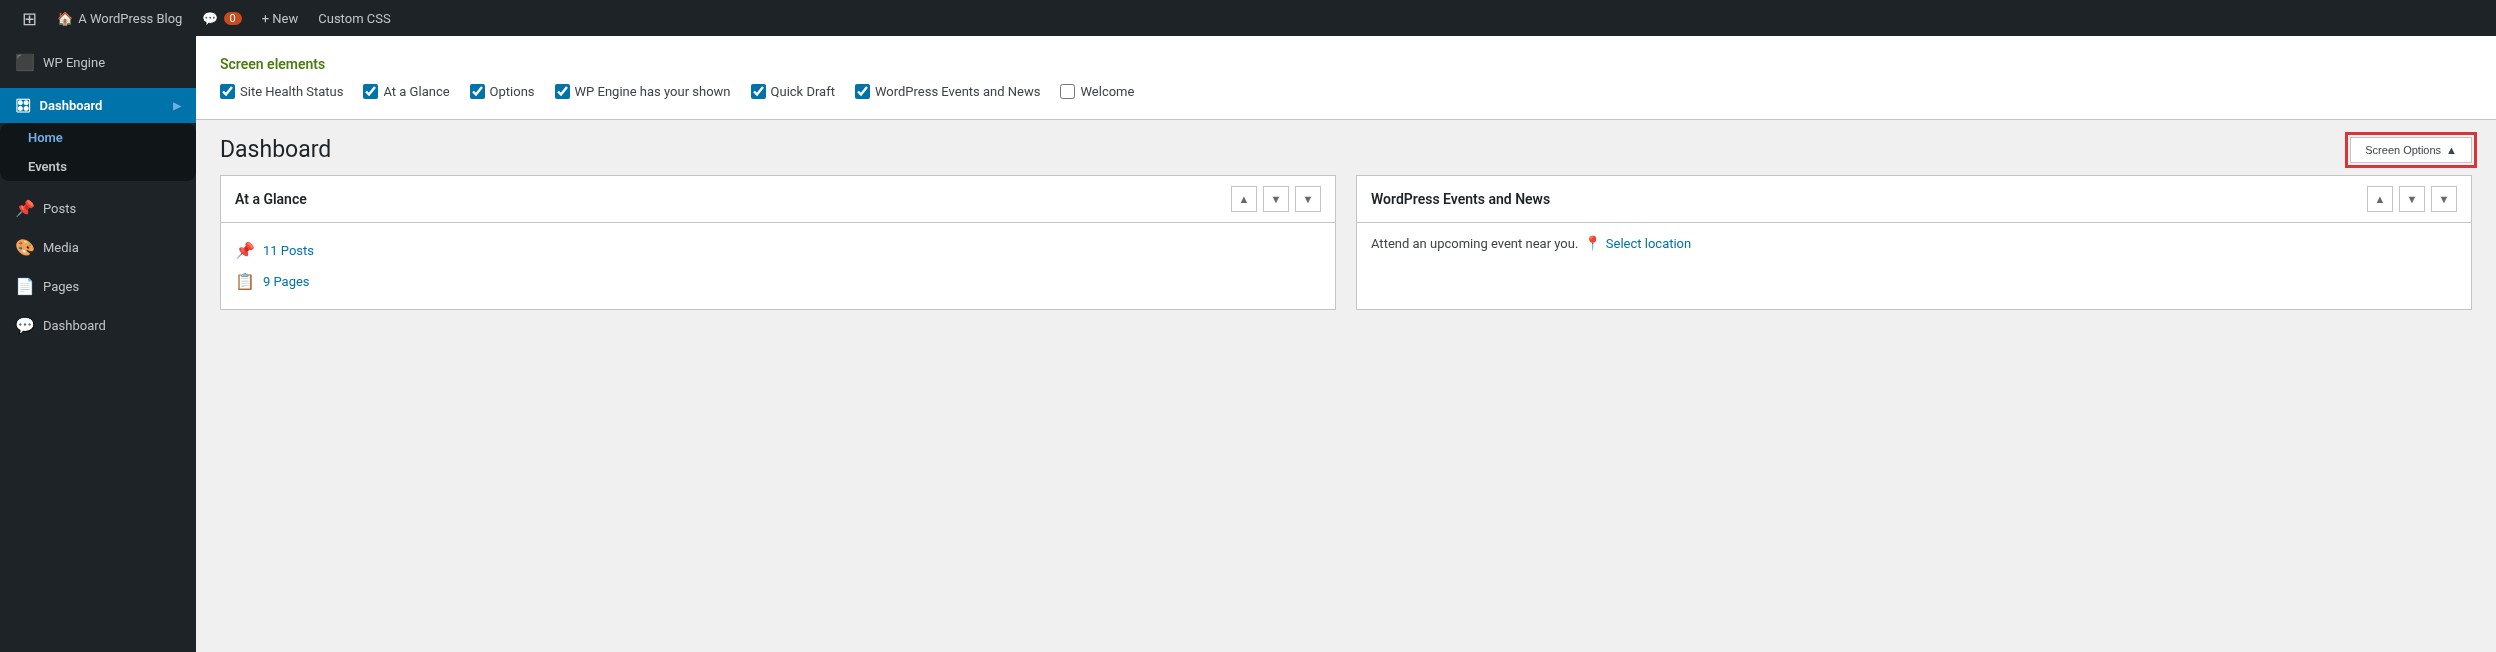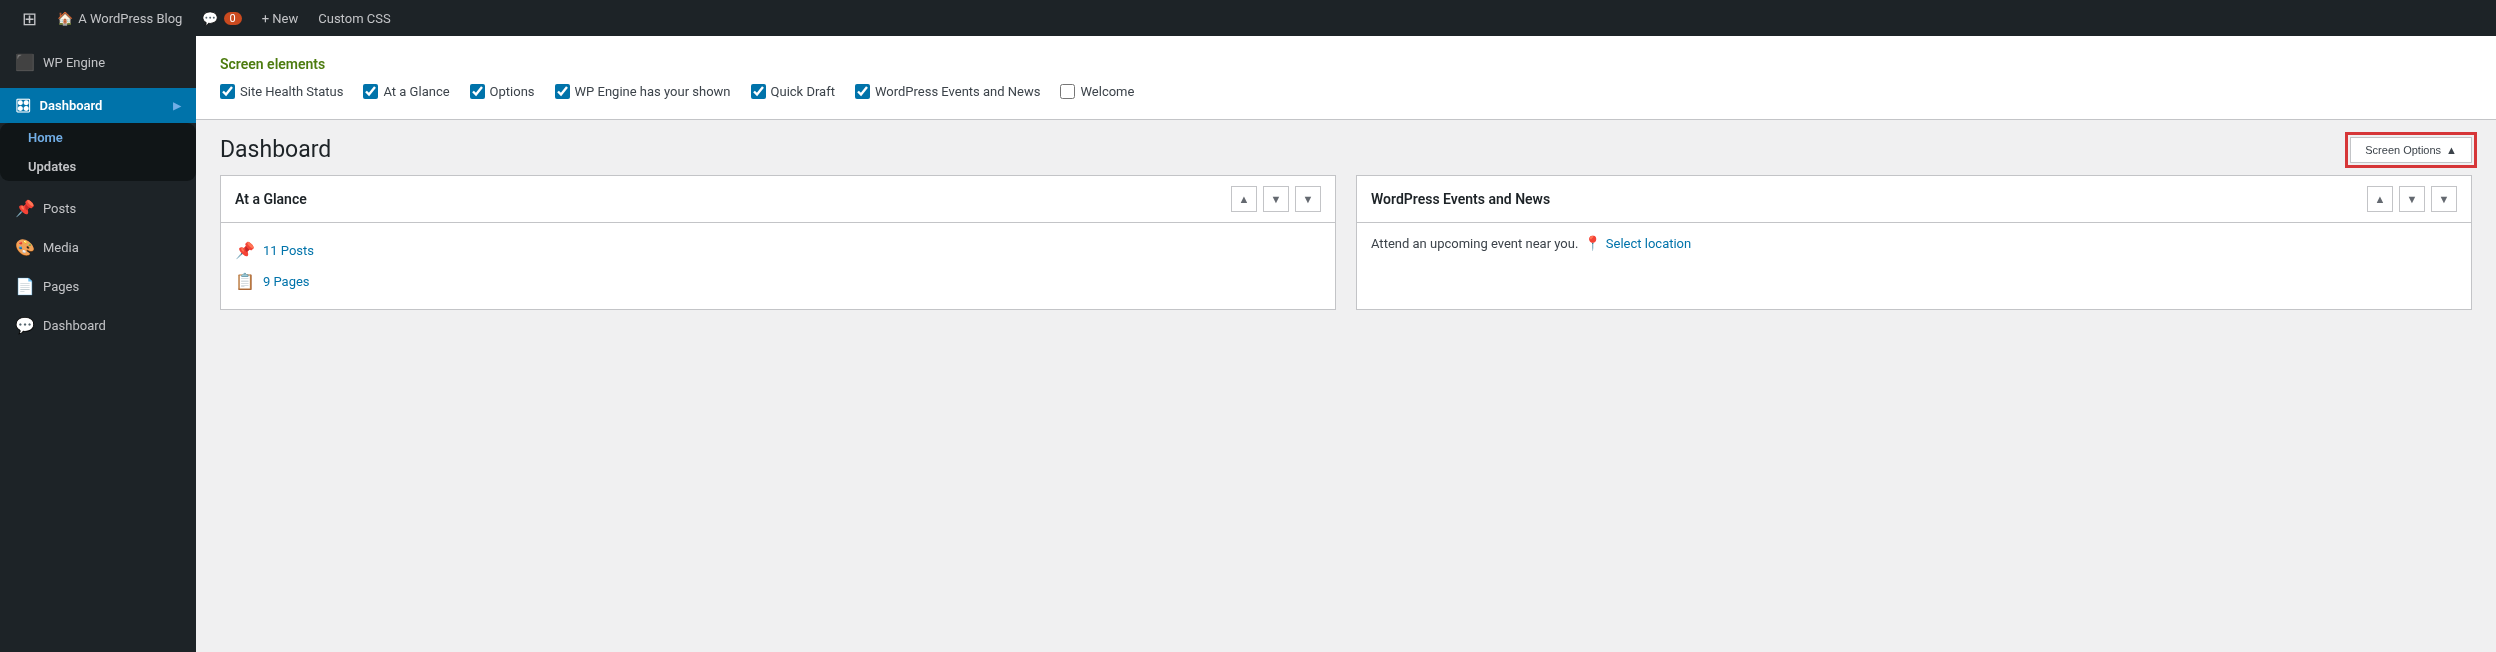--- a/index.html
+++ b/index.html
@@ -295,21 +295,21 @@
     <div class="sidebar-heading">
       <span>🎛</span>
       <span>Dashboard</span>
       <span class="arrow">▶</span>
     </div>
     <div class="sidebar-submenu">
       <div class="sidebar-submenu-item active">
         <span>Home</span>
       </div>
       <div class="sidebar-submenu-item">
-        <span>Updates</span>
+        <span>Events</span>
       </div>
     </div>
     <div class="sidebar-section">
       <div class="sidebar-nav-item">
         <span class="nav-icon">📌</span>
         <span>Posts</span>
       </div>
       <div class="sidebar-nav-item">
         <span class="nav-icon">🎨</span>
         <span>Media</span>

